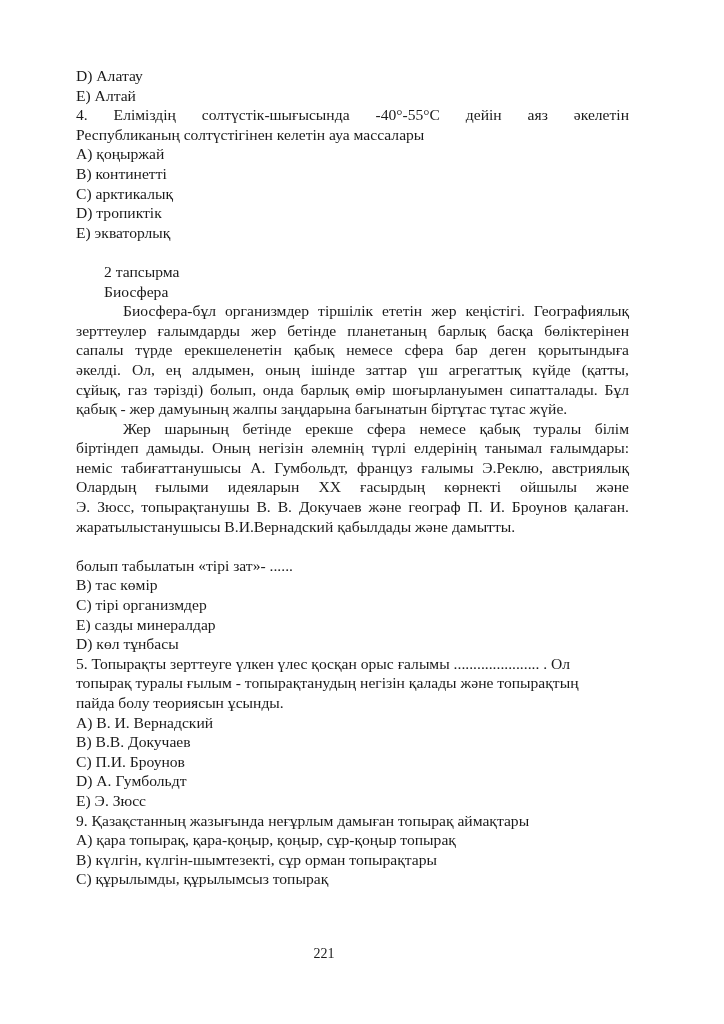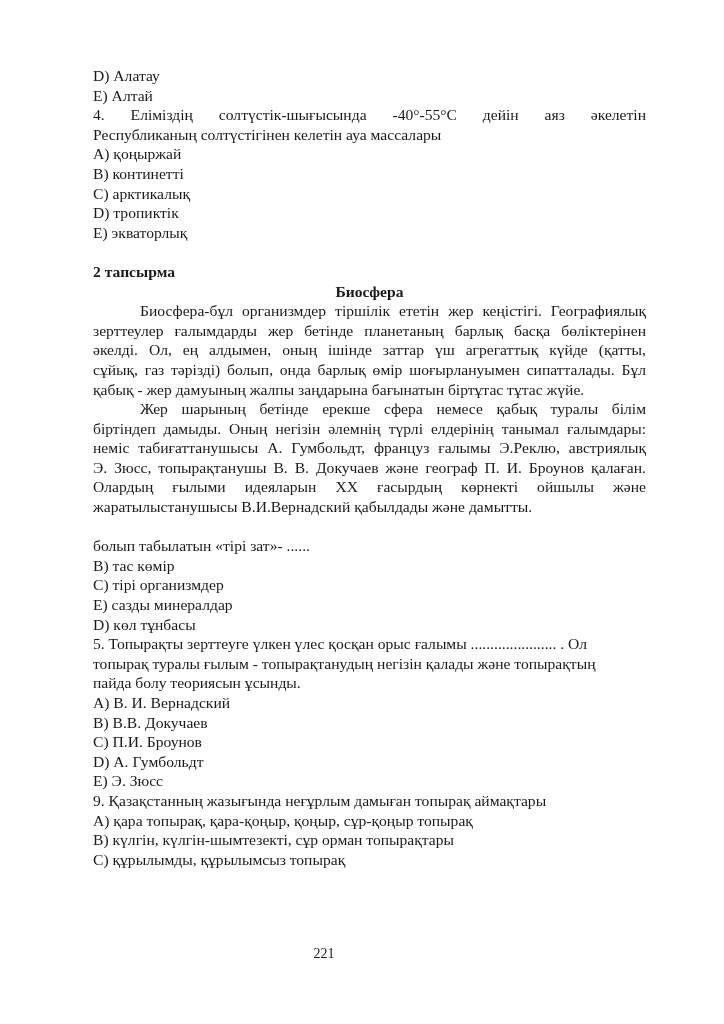--- a/index.html
+++ b/index.html
@@ -1,29 +1,29 @@
 <!DOCTYPE html>
 <html><head>
   <meta charset="utf-8">
   <style>
     html, body { margin: 0; padding: 0; background: #ffffff; }
     body { width: 724px; height: 1024px; position: relative; overflow: hidden; }
     .page {
-      position: absolute; left: 93px; top: 66px; width: 553px;
+      position: absolute; left: 76px; top: 66px; width: 553px;
       font-family: "Liberation Serif", serif; font-size: 15.6px; line-height: 19.6px;
       color: #1a1a1a;
     }
     .line { display: block; white-space: nowrap; }
     .just { display: block; text-align: justify; text-align-last: justify; white-space: normal; }
     .indent { text-indent: 47px; }
     .para { text-align: justify; }
     .para .ln { display: block; text-align: justify; text-align-last: justify; }
     .para .ln.last { text-align-last: left; }
-    .bold { font-weight: bold; }
-    .center { text-align: center; }
+    .bold { font-weight: normal; margin-left: 28px; }
+    .center { }
     .gap { height: 19.6px; }
     .page-number {
       position: absolute; left: 0; width: 648px; top: 946px; text-align: center;
       font-family: "Liberation Serif", serif; font-size: 14px; color: #1a1a1a;
     }
   </style>
 </head>
 <body>
 
 <div class="page">
@@ -42,31 +42,32 @@
   </div>
 
   <div class="gap"></div>
 
   <span class="line bold">2 тапсырма</span>
   <span class="line bold center">Биосфера</span>
 
   <div class="para">
     <span class="ln indent">Биосфера-бұл организмдер тіршілік ететін жер кеңістігі. Географиялық</span>
     <span class="ln">зерттеулер ғалымдарды жер бетінде планетаның барлық басқа бөліктерінен</span>
+    <span class="ln">сапалы түрде ерекшеленетін қабық немесе сфера бар деген қорытындыға</span>
     <span class="ln">әкелді. Ол, ең алдымен, оның ішінде заттар үш агрегаттық күйде (қатты,</span>
     <span class="ln">сұйық, газ тәрізді) болып, онда барлық өмір шоғырлануымен сипатталады. Бұл</span>
     <span class="ln last">қабық - жер дамуының жалпы заңдарына бағынатын біртұтас тұтас жүйе.</span>
   </div>
 
   <div class="para">
     <span class="ln indent">Жер шарының бетінде ерекше сфера немесе қабық туралы білім</span>
     <span class="ln">біртіндеп дамыды. Оның негізін әлемнің түрлі елдерінің танымал ғалымдары:</span>
     <span class="ln">неміс табиғаттанушысы А. Гумбольдт, француз ғалымы Э.Реклю, австриялық</span>
+    <span class="ln">Олардың ғылыми идеяларын XX ғасырдың көрнекті ойшылы және</span>
     <span class="ln">Э. Зюсс, топырақтанушы В. В. Докучаев және географ П. И. Броунов  қалаған.</span>
-    <span class="ln">Олардың ғылыми идеяларын XX ғасырдың көрнекті ойшылы және</span>
     <span class="ln last">жаратылыстанушысы В.И.Вернадский қабылдады және дамытты.</span>
   </div>
 
   <div class="gap"></div>
 
   <div>
     <span class="line">болып табылатын «тірі зат»- ......</span>
     <span class="line">B) тас көмір</span>
     <span class="line">C) тірі организмдер</span>
     <span class="line">E) сазды минералдар</span>

